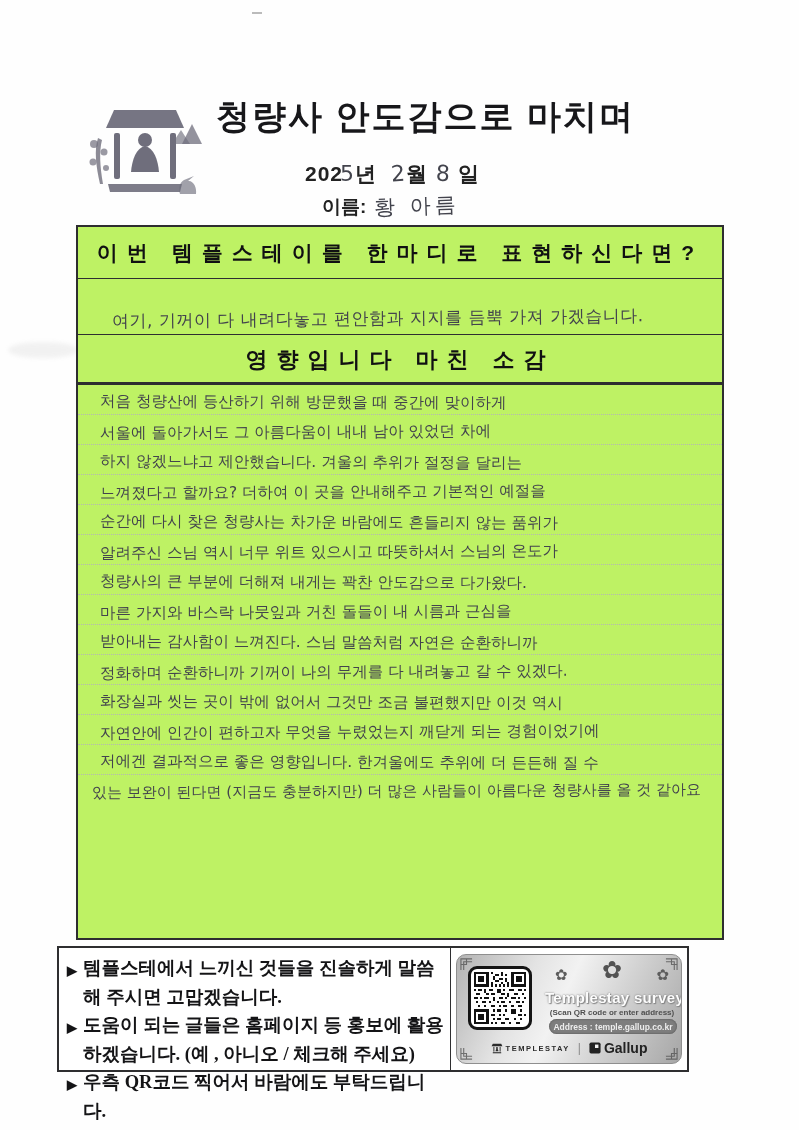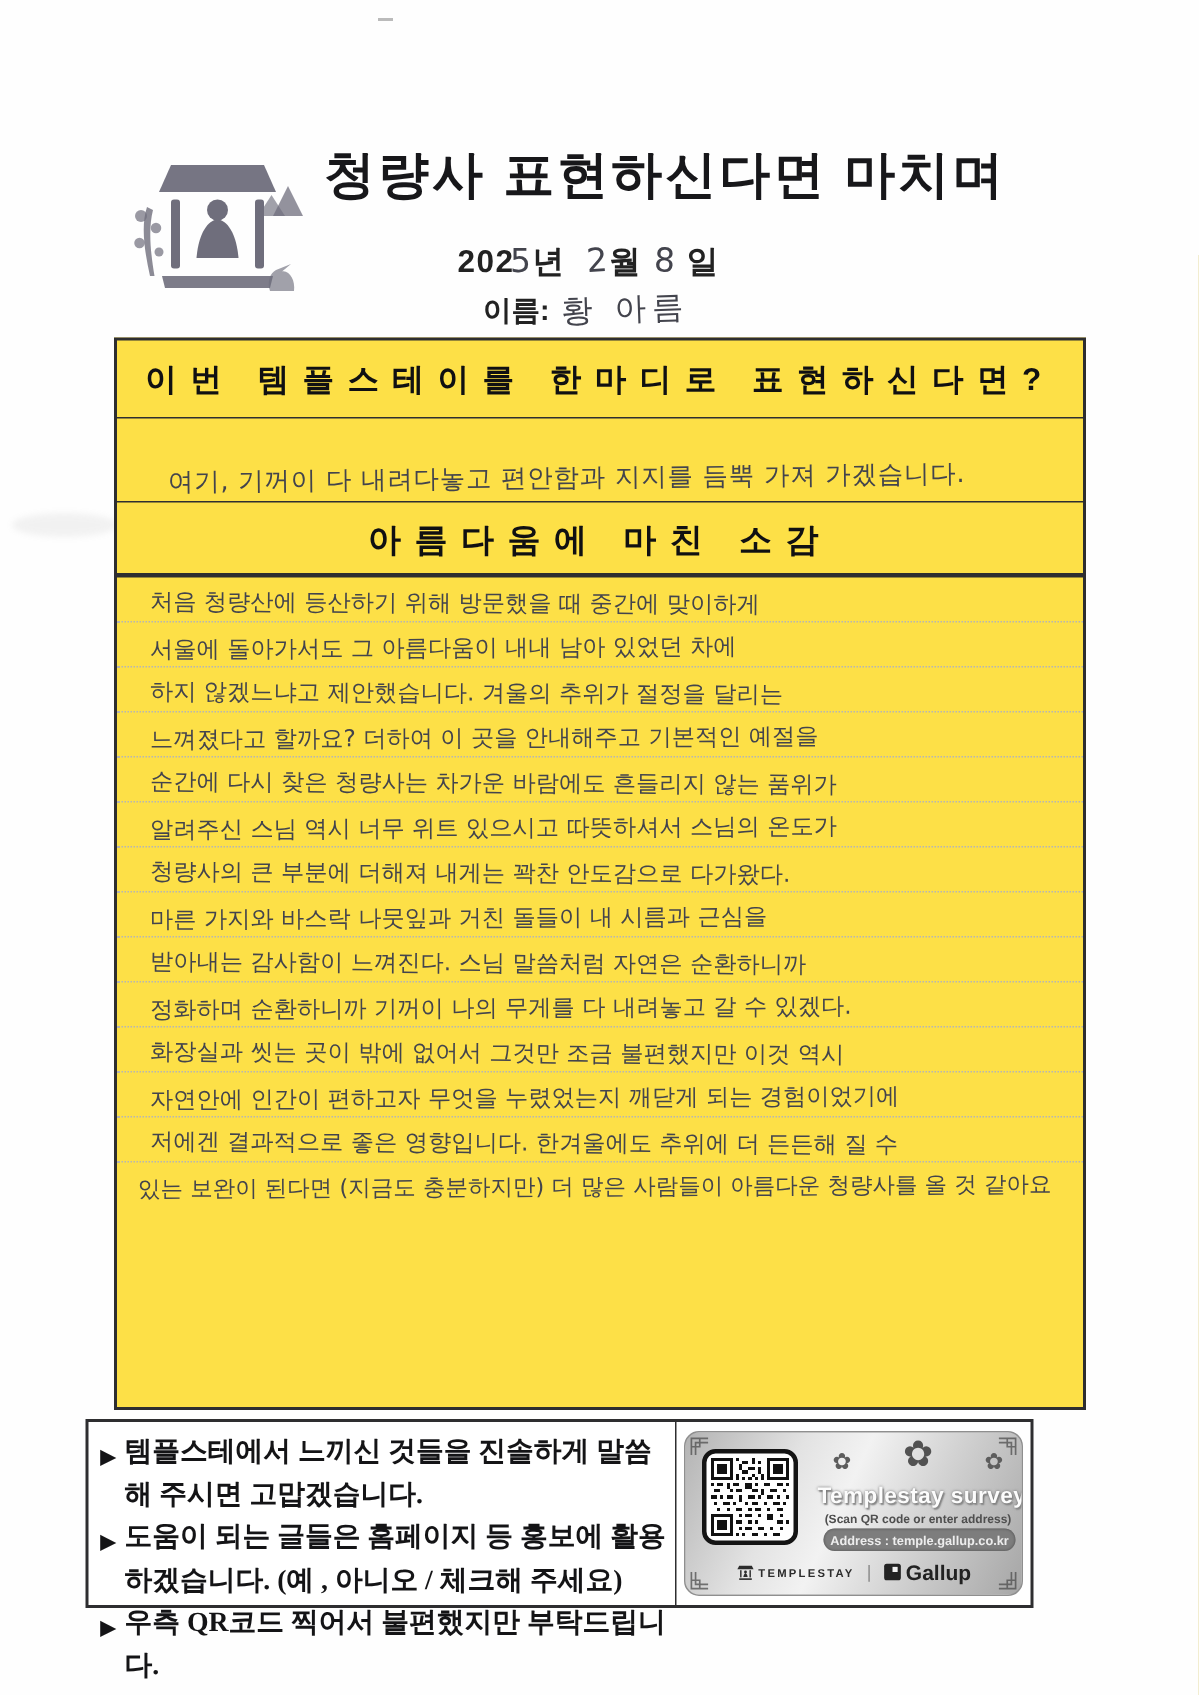--- a/index.html
+++ b/index.html
@@ -12,21 +12,21 @@
   .page-title{ position:absolute; left:216px; top:94px; width:500px; font-size:34px; font-weight:800; letter-spacing:2px; color:#17171a; font-family:"Liberation Sans", sans-serif; }
   .date-line{ position:absolute; left:305px; top:160px; font-size:21px; font-weight:600; color:#222; letter-spacing:1px; white-space:nowrap;}
   .date-line .hand{ font-size:22px; }
   .date-line .gap{ display:inline-block; width:14px;}
   .name-line{ position:absolute; left:322px; top:192px; font-size:19px; font-weight:700; color:#222;}
   .name-line .hand{ font-size:21px; font-weight:500; margin-left:8px; display:inline-block; transform:rotate(-2deg); letter-spacing:4px;}
 
   .hand{ color:#43444d; font-family:"DejaVu Sans", sans-serif; font-weight:500; }
 
   
-  .form-table{ position:absolute; left:76px; top:225px; width:648px; height:715px; border:2px solid #2e2e30; background:#fde047;}
+  .form-table{ position:absolute; left:76px; top:225px; width:648px; height:715px; border:2px solid #2e2e30; background:#bef264;}
   .row-header{ display:flex; align-items:center; justify-content:center; font-weight:800; color:#101012; }
   .q1-header{ height:52px; font-size:21px; letter-spacing:9px; border-bottom:1.5px solid #2e2e30;}
   .q1-answer{ height:56px; border-bottom:1.5px solid #2e2e30; display:flex; align-items:flex-end; padding:0 14px 4px 34px; }
   .q1-answer .hand{ font-size:17px; letter-spacing:0.5px; transform:rotate(-0.6deg); }
   .q2-header{ height:50px; font-size:22px; letter-spacing:9px; border-bottom:1.5px solid #2e2e30; box-shadow:0 -2px 0 #2e2e30 inset;}
   .essay{ height:417px; display:flex; flex-direction:column; }
   .essay-line{ flex:1 1 auto; border-bottom:1px dotted #b5b5b5; display:flex; align-items:flex-end; padding:0 6px 1px 22px; overflow:hidden;}
   .essay-line:last-child{ border-bottom:none; }
   .essay-line .hand{ font-size:15.5px; white-space:nowrap; letter-spacing:0px; transform:rotate(-0.3deg); }
   .essay-line:nth-child(odd) .hand{ transform:rotate(0.25deg); }
@@ -83,36 +83,36 @@
         <path d="M14 38 C10 50 12 66 16 84 L19 84 C16 66 15 52 18 40 Z" opacity="0.8"></path>
         <circle cx="10" cy="44" r="4" opacity="0.7"></circle>
           <circle cx="20" cy="52" r="3.5" opacity="0.7"></circle>
         <circle cx="9" cy="62" r="3.5" opacity="0.7"></circle>
           <circle cx="22" cy="68" r="3" opacity="0.7"></circle>
         <path d="M100 80 C96 82 94 88 96 94 L112 94 C113 87 109 80 104 81 L110 76 Z" opacity="0.65"></path>
       </g>
     </svg>
   </div>
 
-  <h1 class="page-title">청량사 표현하신다면 마치며</h1>
+  <h1 class="page-title">청량사 안도감으로 마치며</h1>
 
   <div class="date-line">
     <span>202</span><span class="hand" style="margin-left:-3px;">5</span><span>년</span><span class="gap"></span><span class="hand" style="transform:rotate(-4deg);display:inline-block;">2</span><span>월</span><span class="gap" style="width:8px;"></span><span class="hand" style="transform:rotate(3deg);display:inline-block;">8</span> <span>일</span>
   </div>
 
   <div class="name-line">
     <span>이름:</span><span class="hand">황 아름</span>
   </div>
 
   <div class="form-table">
     <div class="row-header q1-header">이번 템플스테이를 한마디로 표현하신다면?</div>
     <div class="q1-answer">
       <span class="hand">여기, 기꺼이 다 내려다놓고  편안함과 지지를 듬뿍 가져 가겠습니다.</span>
     </div>
-    <div class="row-header q2-header">아름다움에 마친 소감</div>
+    <div class="row-header q2-header">영향입니다 마친 소감</div>
     <div class="essay">
       <div class="essay-line">
           <span class="hand">처음 청량산에 등산하기 위해 방문했을 때 중간에 맞이하게</span>
         </div>
       <div class="essay-line">
           <span class="hand">서울에 돌아가서도 그 아름다움이 내내 남아 있었던 차에</span>
         </div>
       <div class="essay-line">
           <span class="hand">하지 않겠느냐고 제안했습니다. 겨울의 추위가 절정을 달리는</span>
         </div>
@@ -157,21 +157,21 @@
       <div class="note">
         <span class="marker">▶</span>
         <span>템플스테에서 느끼신 것들을 진솔하게 말씀해 주시면 고맙겠습니다.</span>
       </div>
       <div class="note">
         <span class="marker">▶</span>
         <span>도움이 되는 글들은 홈페이지 등 홍보에 활용 하겠습니다. (예 , 아니오  /  체크해 주세요)</span>
       </div>
       <div class="note">
         <span class="marker">▶</span>
-        <span>우측 QR코드 찍어서 불편했지만 부탁드립니다.</span>
+        <span>우측 QR코드 찍어서 바람에도 부탁드립니다.</span>
       </div>
     </div>
     <div class="qr-cell">
       <div class="qr-card">
 
         <svg class="corner tl" viewBox="0 0 14 14">
             <g stroke="#4e4e4e" stroke-width="1.2" fill="none">
               <path d="M1 13 V1 H13"></path>
               <path d="M4 13 V4 H13"></path>
               <path d="M1 7 H7 V1"></path>

